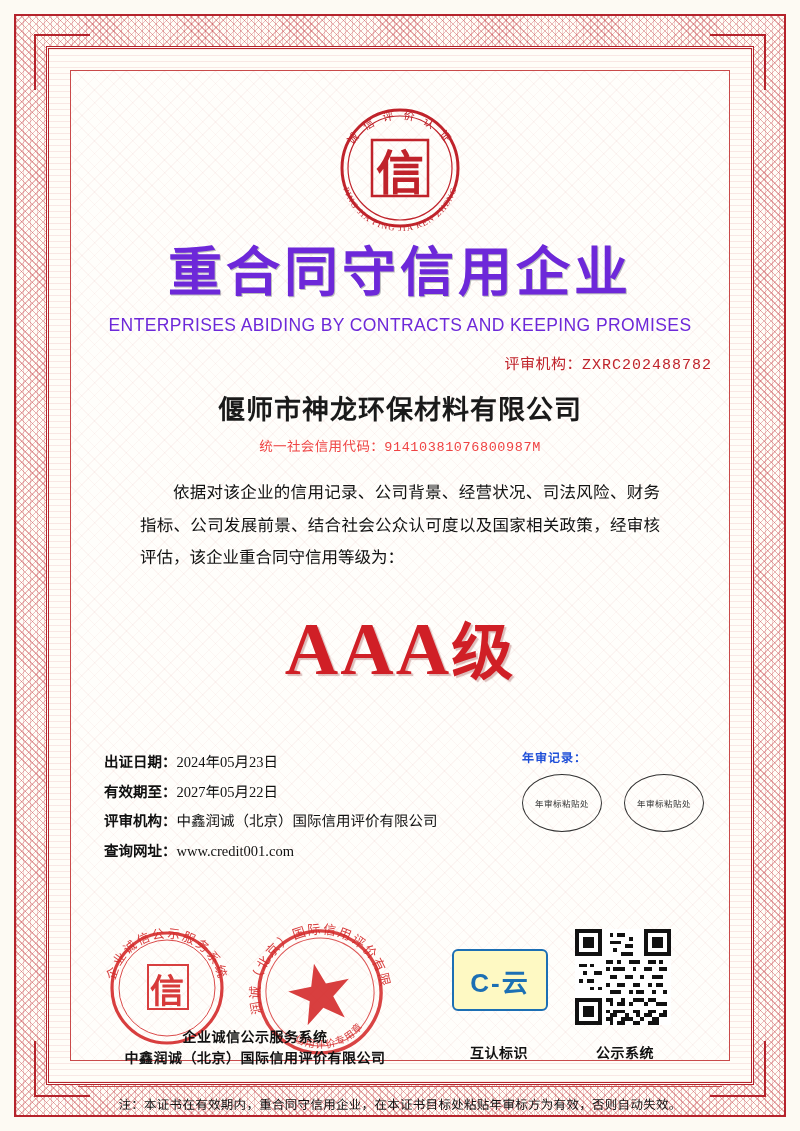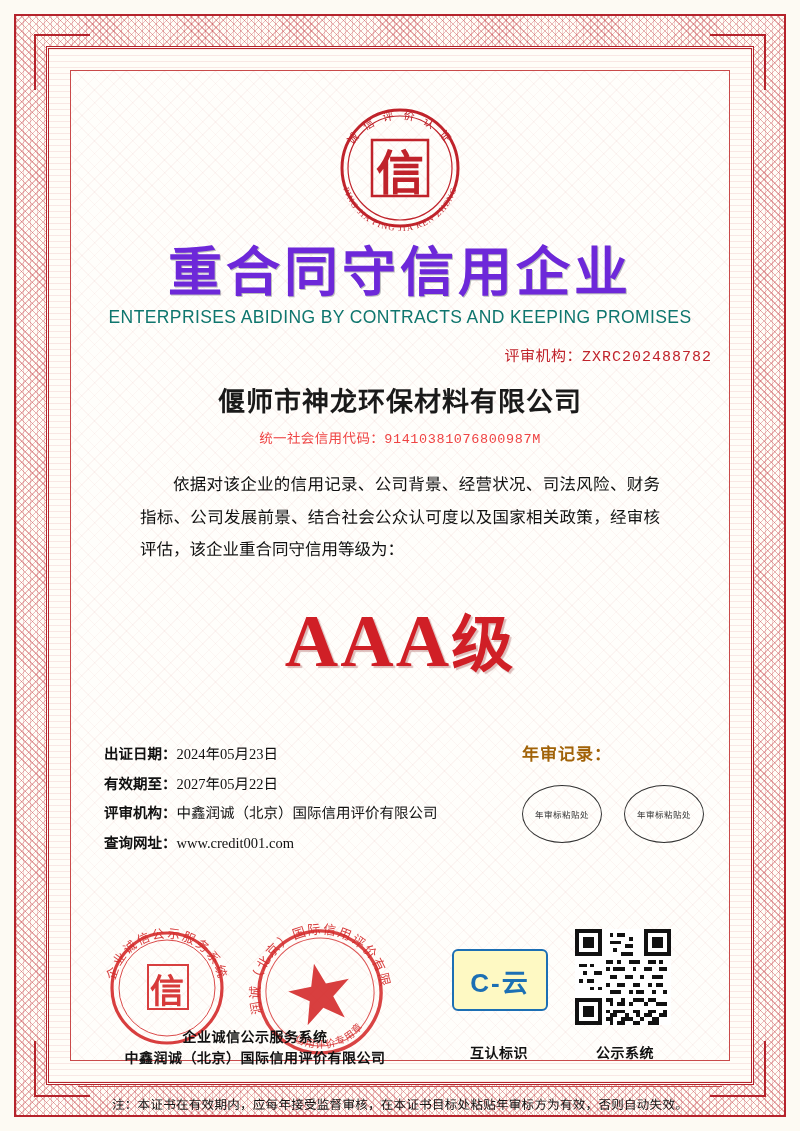--- a/index.html
+++ b/index.html
@@ -104,24 +104,24 @@
     font-size: 54px;
     letter-spacing: 4px;
     font-weight: bold;
     color: #6d28d9;
     font-family: "Liberation Serif", serif;
     line-height: 1.1;
     text-shadow: 1px 1px 0 #bbb;
     white-space: nowrap;
   }
   .title-en {
-    margin-top: 4px;
+    margin-top: 12px;
     font-size: 17.5px;
     letter-spacing: 0.4px;
-    color: #0f766e;
+    color: #6d28d9;
     font-family: "Liberation Sans", sans-serif;
     white-space: nowrap;
   }
 
   .credit-no {
     margin-top: 16px;
     align-self: flex-end;
     margin-right: 10px;
     font-size: 15px;
     color: #c0232b;
@@ -190,24 +190,24 @@
     padding-left: 26px;
   }
   .details .label { font-weight: bold; }
   .details .url { font-family: "Liberation Serif", serif; }
 
   .annual {
     padding-right: 18px;
     text-align: left;
   }
   .annual-title {
-    font-size: 17px;
+    font-size: 12px;
     font-weight: bold;
-    color: #a16207;
-    margin-bottom: 20px;
+    color: #1d4ed8;
+    margin-bottom: 8px;
     letter-spacing: 1px;
   }
   .annual-circles {
     display: flex;
     gap: 22px;
   }
   .annual-circle {
     width: 78px;
     height: 56px;
     border: 1px solid #333;
@@ -490,14 +490,14 @@
           <rect x="9" y="24" width="1" height="1"></rect>
             <rect x="11" y="24" width="2" height="1"></rect>
           <rect x="15" y="24" width="2" height="1"></rect>
             <rect x="19" y="24" width="3" height="1"></rect>
         </g>
       </svg>
     </div>
     <div class="footer-caption" style="left:562px; width:126px; top:122px;">公示系统</div>
   </div>
 
-  <div class="note">注：本证书在有效期内，应每年接受监督审核，在本证书目标处粘贴年审标方为有效，否则自动失效。</div>
+  <div class="note">注：本证书在有效期内，重合同守信用企业，在本证书目标处粘贴年审标方为有效，否则自动失效。</div>
 </div>
 
 </body></html>

